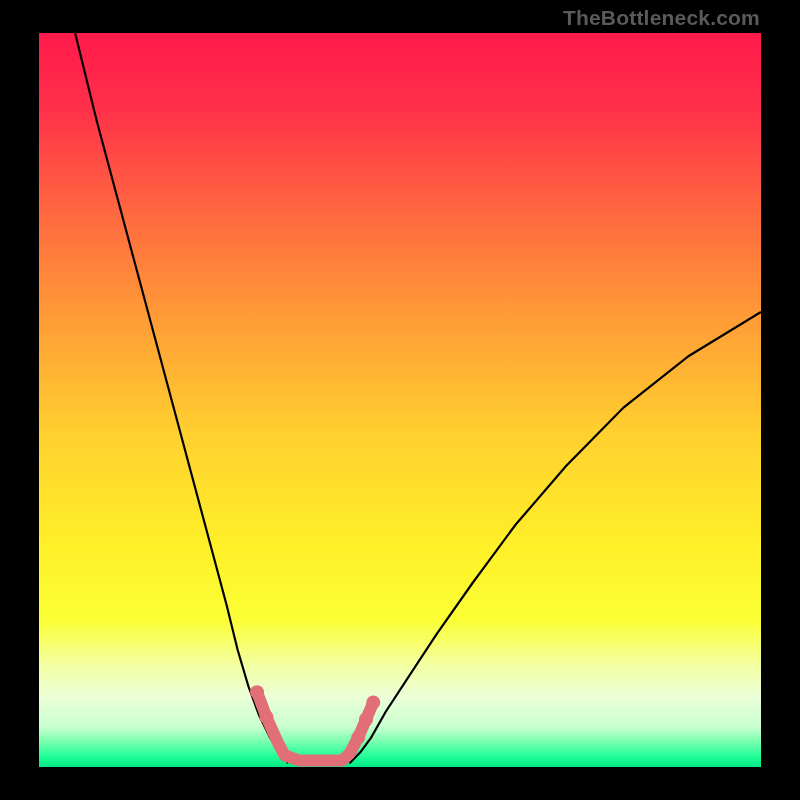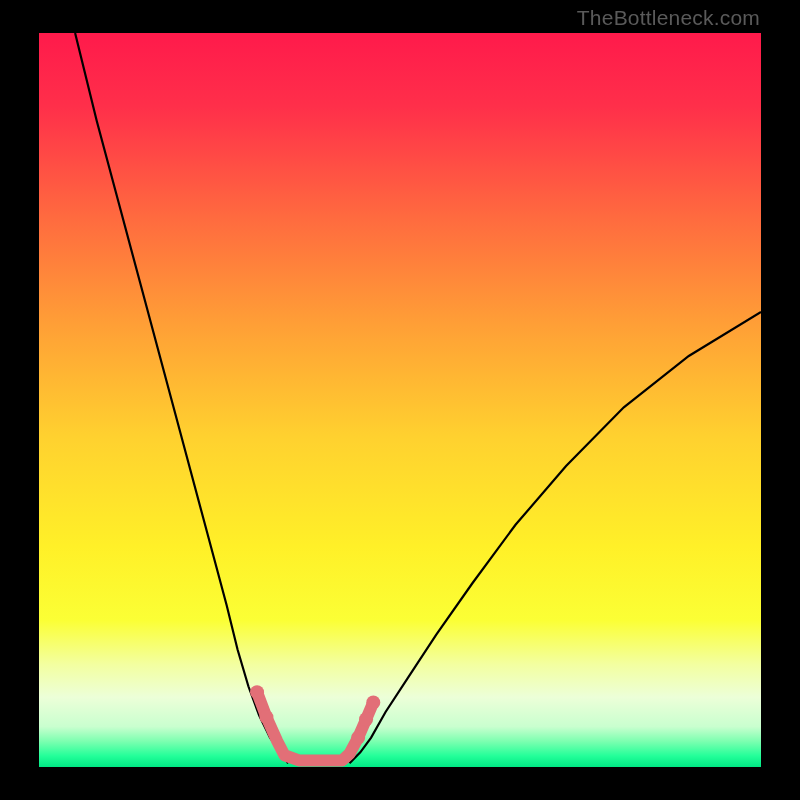--- a/index.html
+++ b/index.html
@@ -26,21 +26,21 @@
     width: 722px;
     height: 734px;
     
   }
   .watermark {
     position: absolute;
     top: 6px;
     right: 40px;
     color: #5a5a5a;
     font-size: 21px;
-    font-weight: 400;
+    font-weight: 700;
     letter-spacing: 0.2px;
   }
   svg.curves {
     position: absolute;
     left: 39px;
     top: 33px;
     width: 722px;
     height: 734px;
     pointer-events: none;
   }

